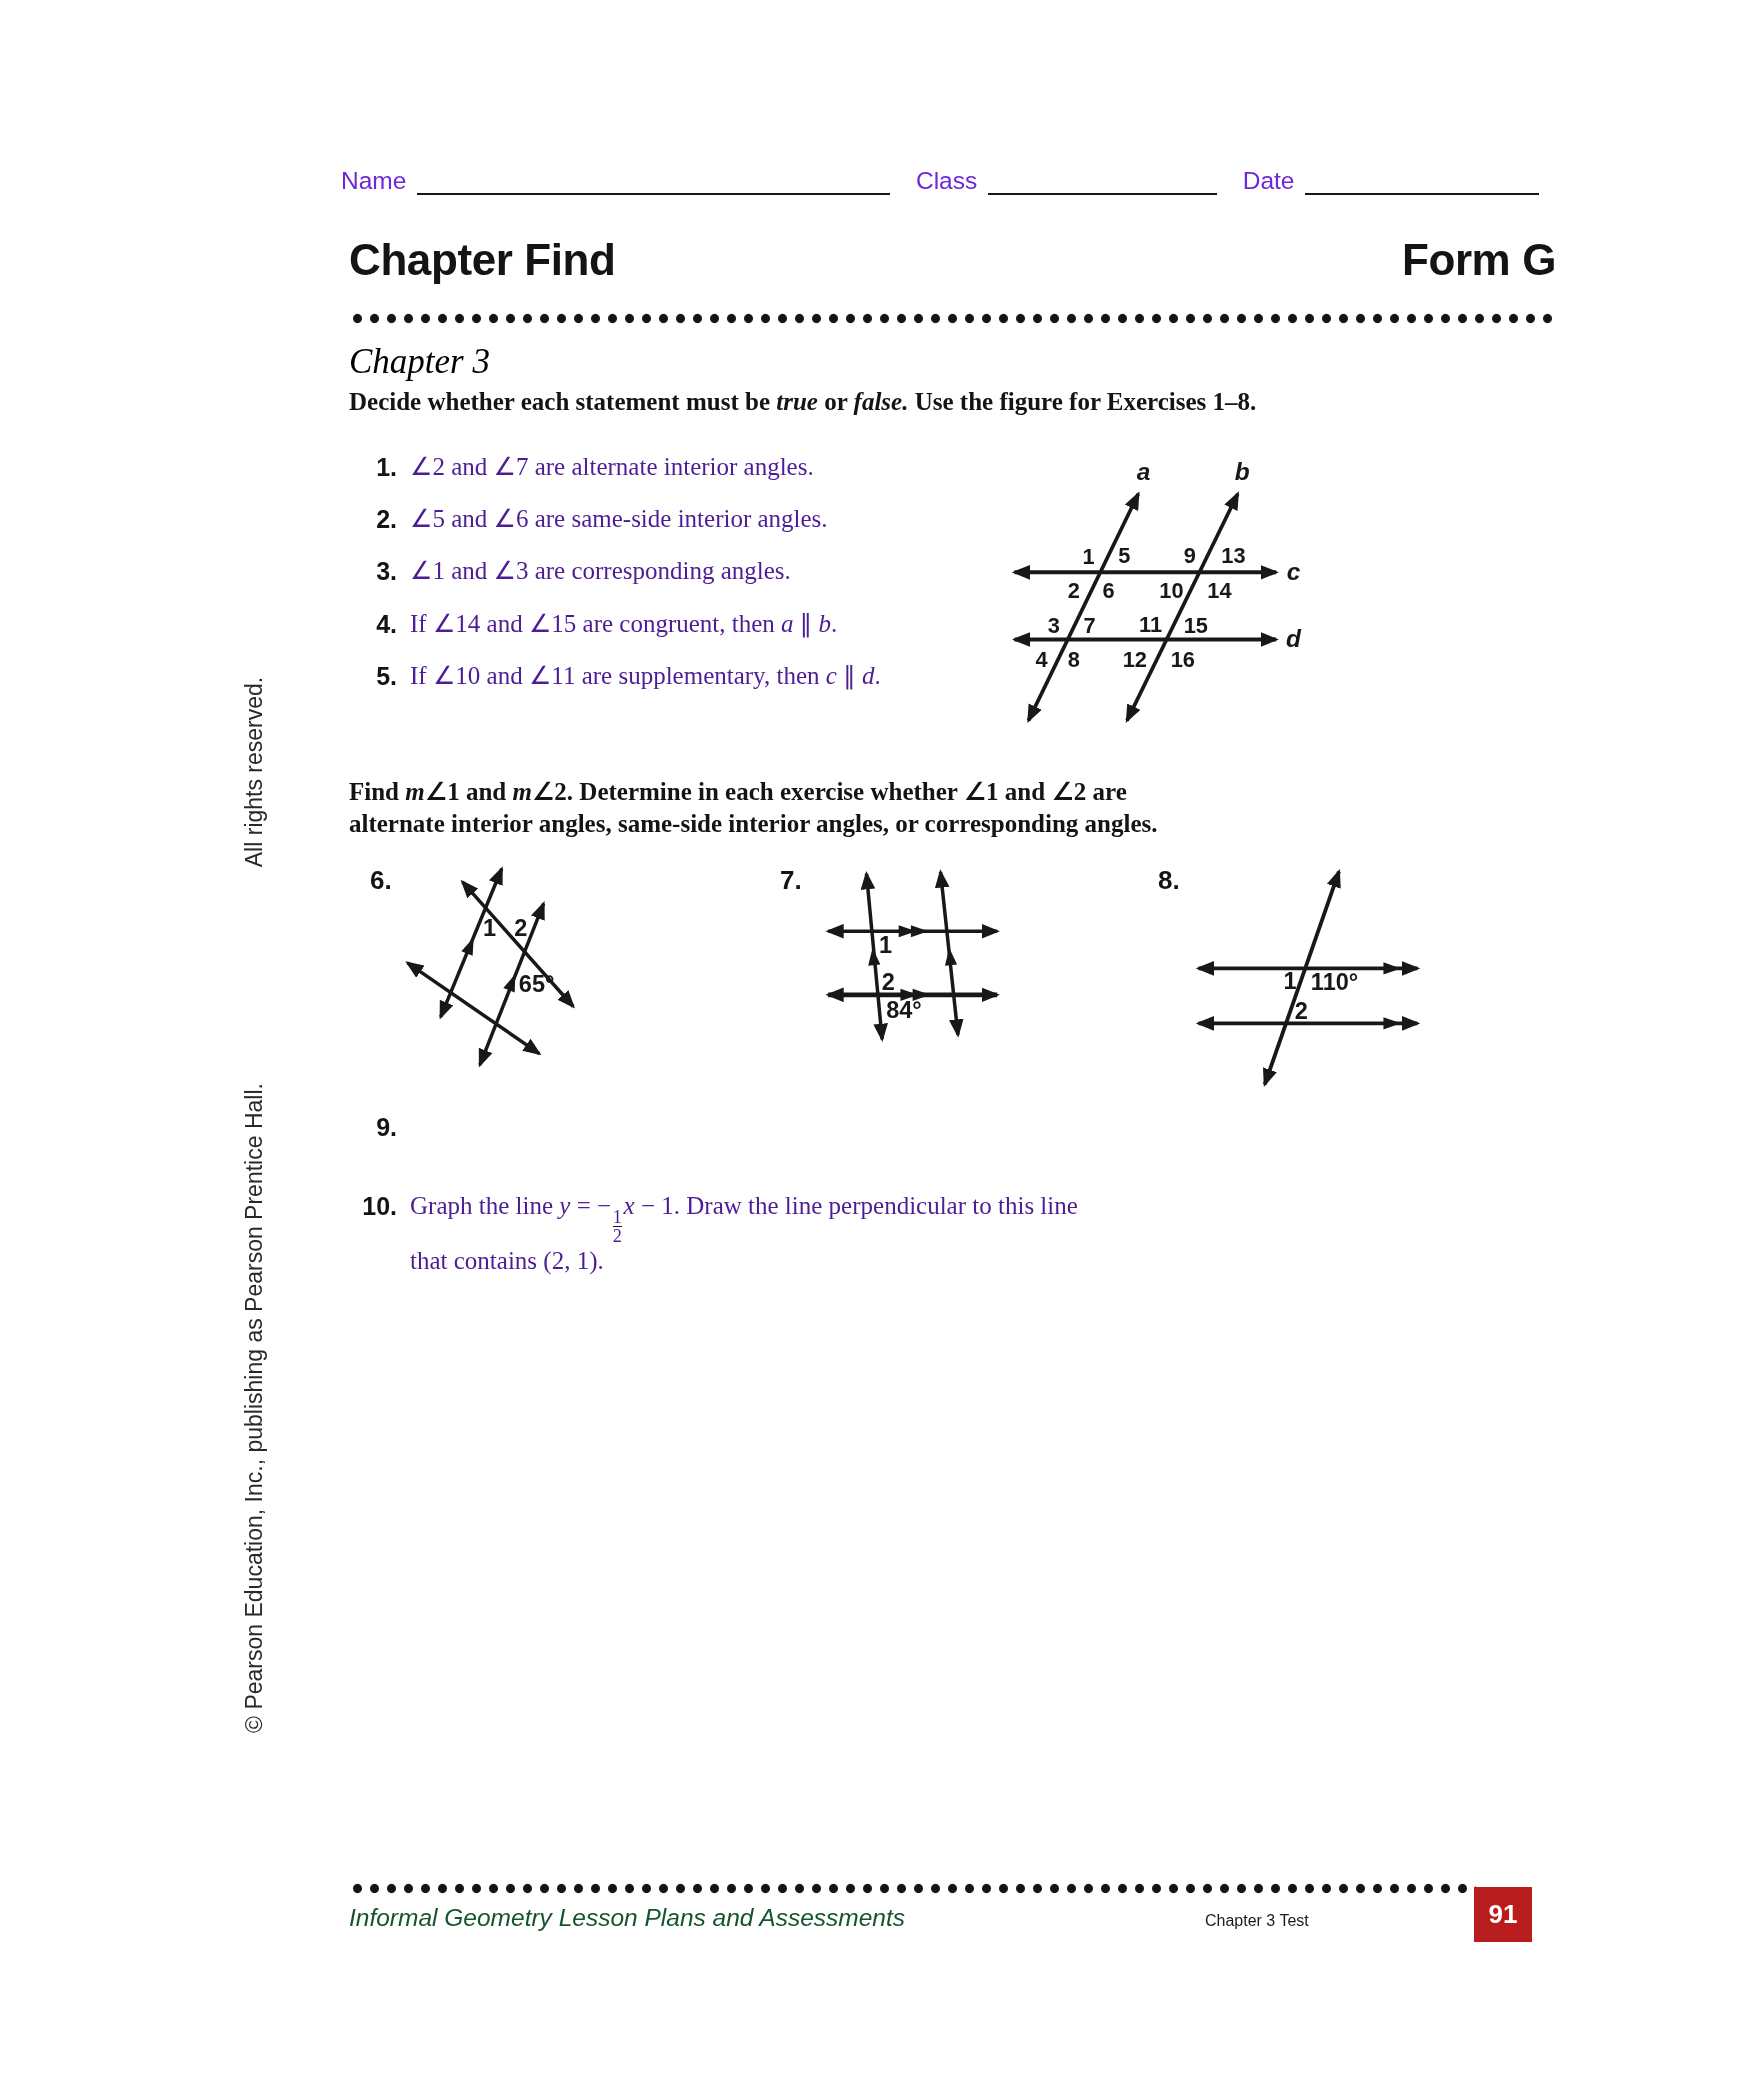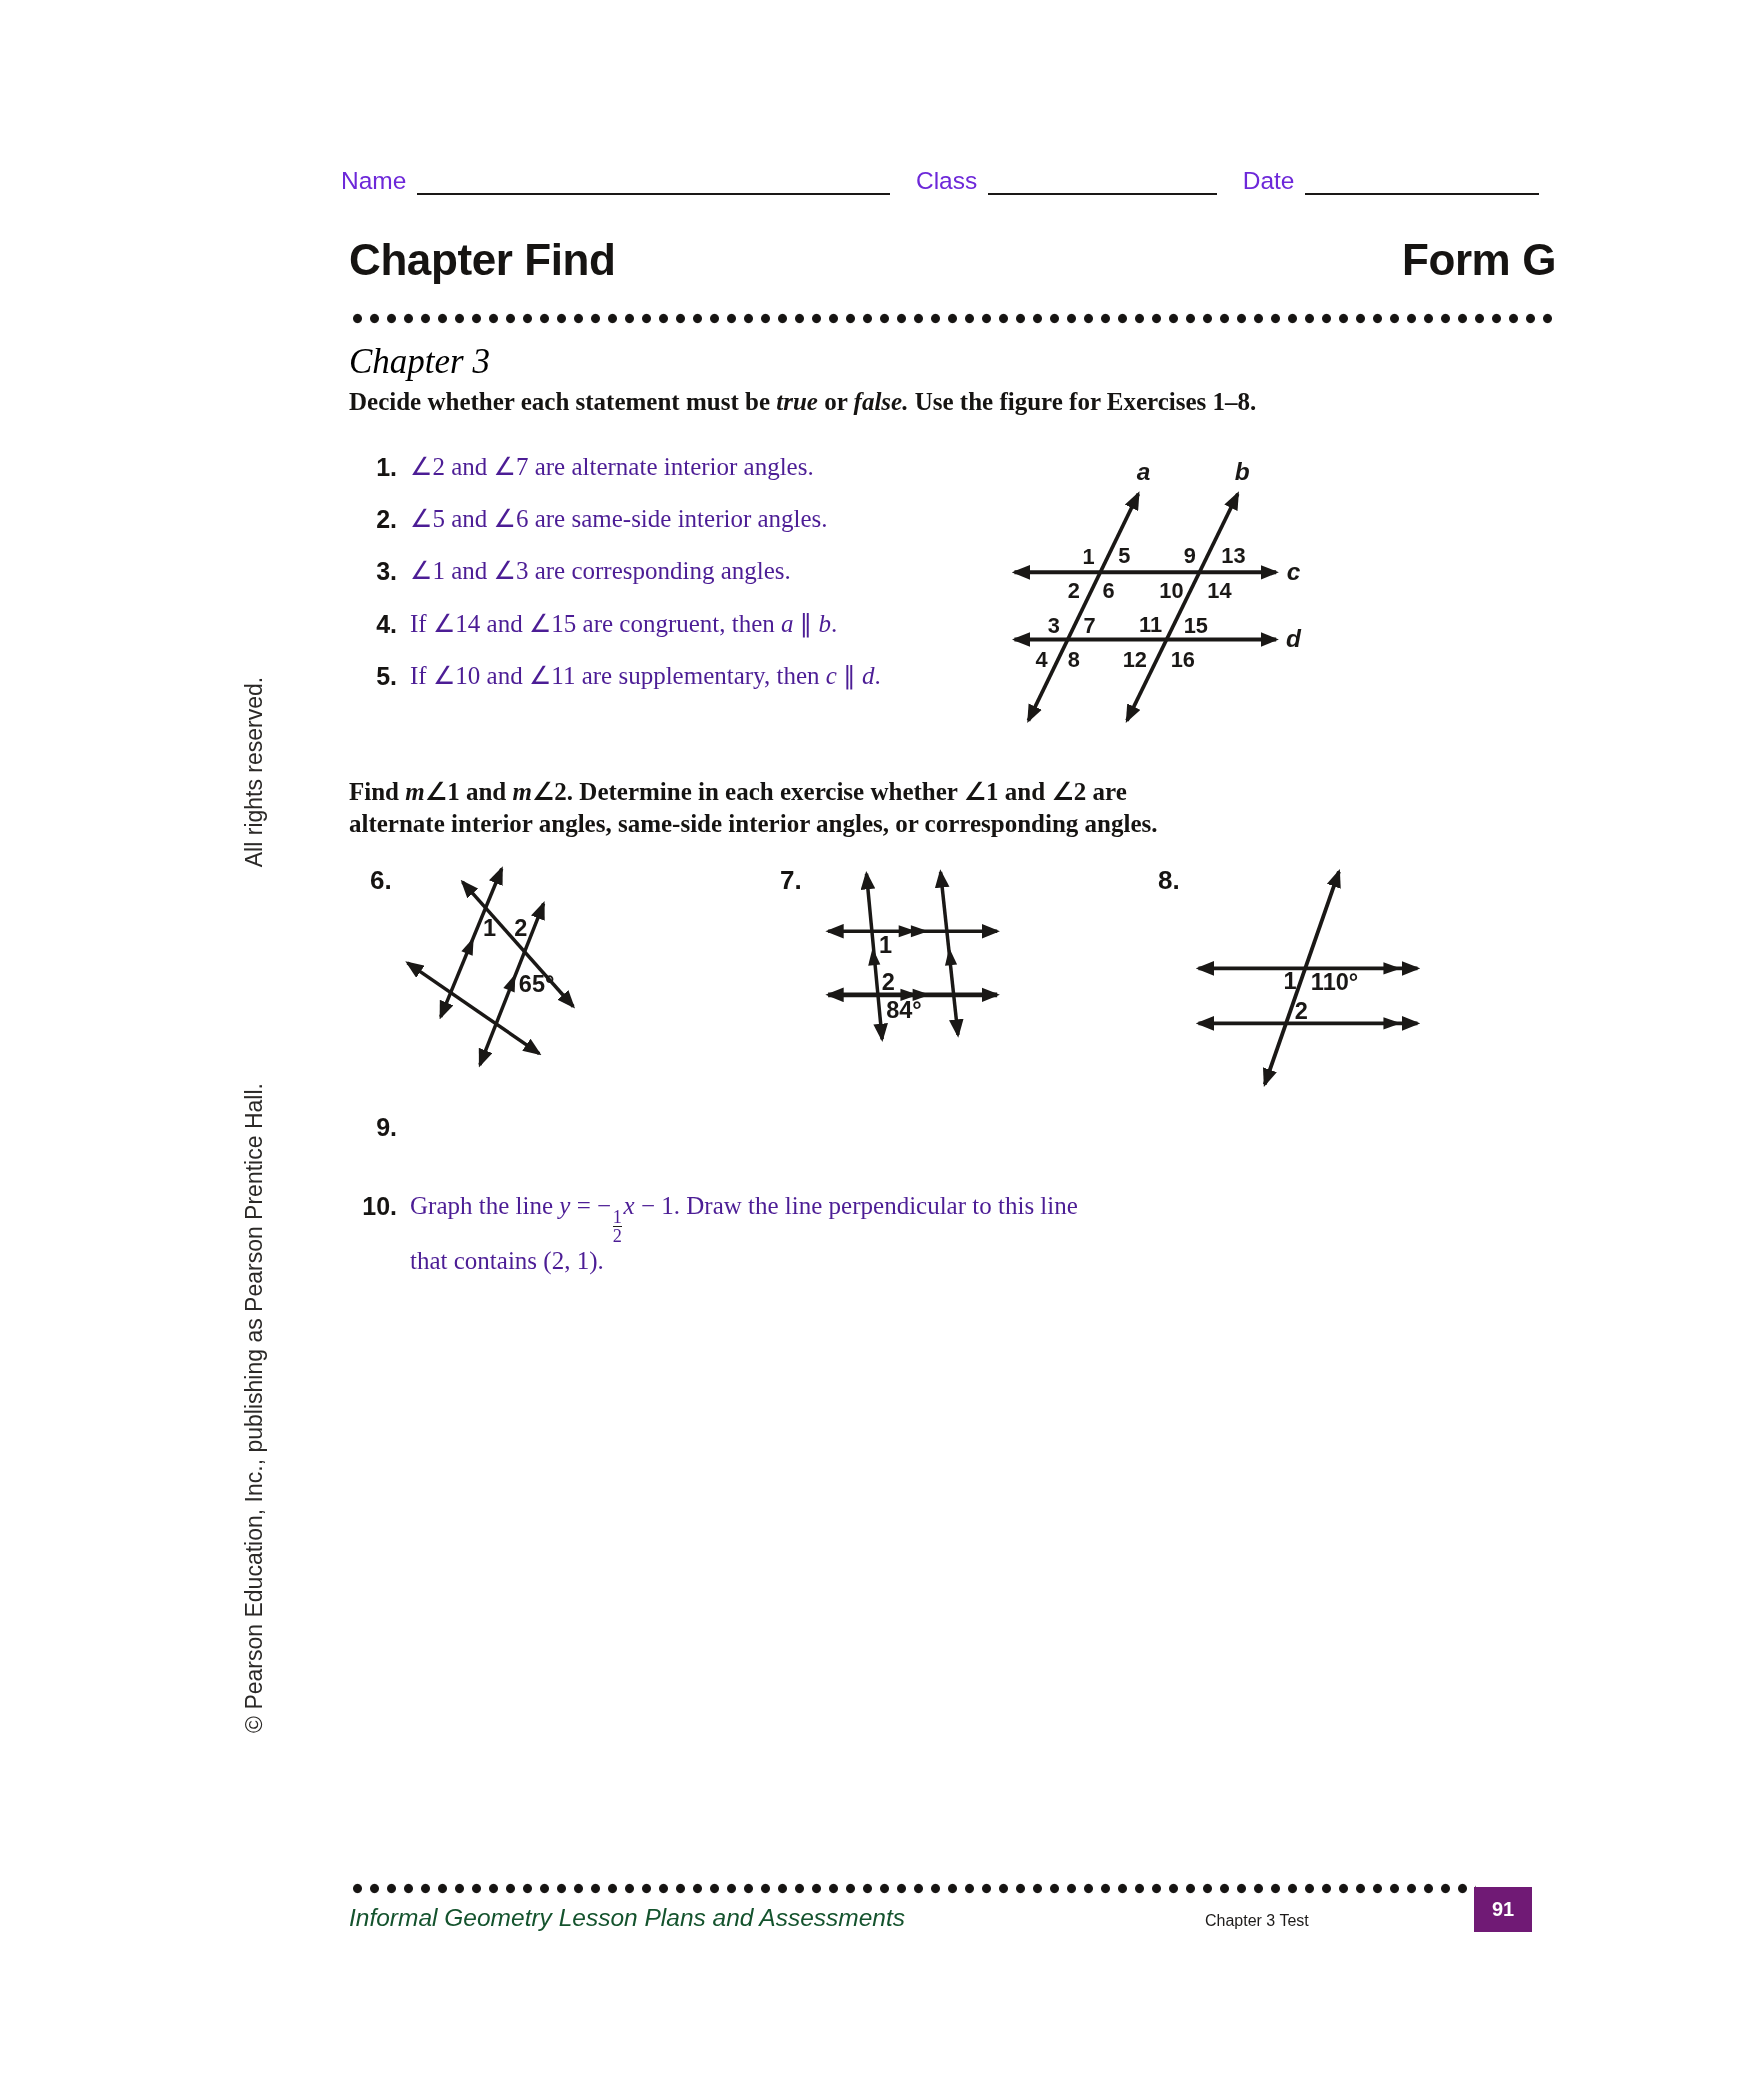--- a/index.html
+++ b/index.html
@@ -73,23 +73,23 @@
     position:absolute; white-space:nowrap; font-size:23px; color:#2b2927;
     transform:translate(-50%,-50%) rotate(-90deg);
   }
   #side1 { left:254px; top:772px; }
   #side2 { left:254px; top:1408px; }
 
   
   #footer-book { left:349px; top:1904px; font-style:italic; font-size:24.5px; color:#14532d; }
   #footer-section { left:1205px; top:1888px; font-size:16px; color:#1d1b1a;margin-top:24px; }
   #footer-pagebox {
-    left:1474px; top:1887px; width:58px; height:45px; background:#701a75;
+    left:1474px; top:1887px; width:58px; height:55px; background:#b91c1c;
     display:flex; align-items:center; justify-content:center;
-    color:#ffffff; font-weight:bold; font-size:20px;
+    color:#ffffff; font-weight:bold; font-size:26px;
   }
 
   svg text { font-family:"Liberation Sans","DejaVu Sans",sans-serif; }
 </style>
 </head>
 <body>
 
 <div class="abs idrow">
   <span class="lbl">Name</span>
   <span class="rule rule-name"></span>

